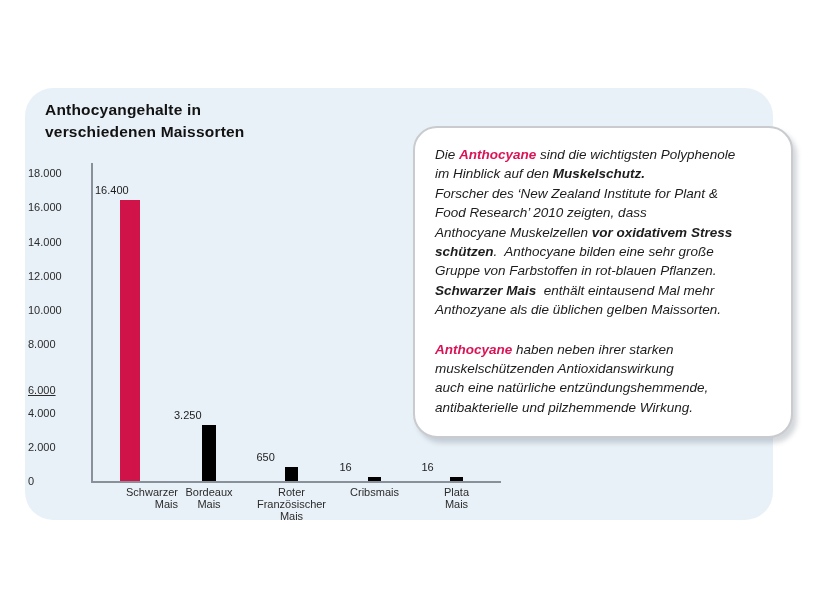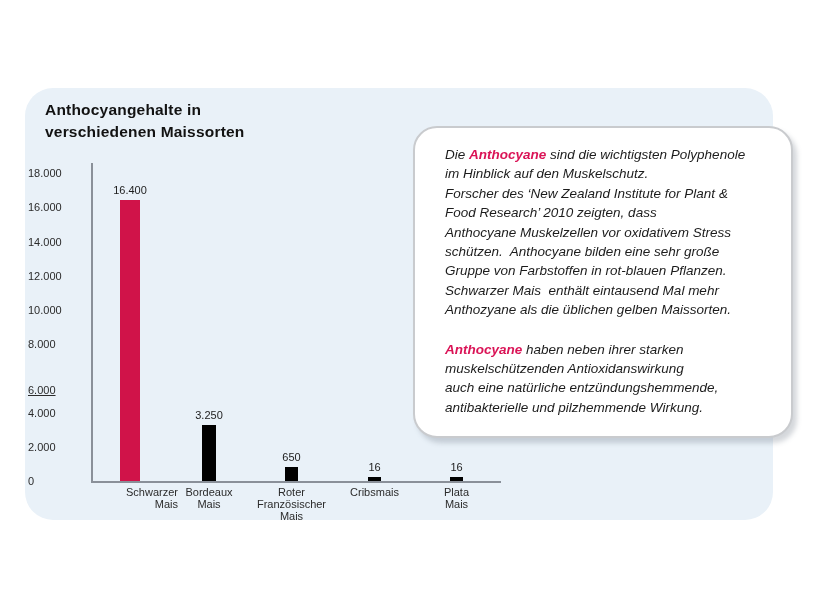--- a/index.html
+++ b/index.html
@@ -20,40 +20,40 @@
   }
   .chart { position: absolute; left: 0; top: 0; width: 820px; height: 600px; }
   .yaxis { position: absolute; left: 91px; top: 155px; width: 2px; height: 320px; background: #8A9099; }
   .xaxis { position: absolute; left: 91px; top: 473px; width: 410px; height: 2px; background: #8A9099; }
   .ytick {
     position: absolute; left: 28px; width: 54px; text-align: left;
     font-size: 11px; color: #2b2b2b;
   }
   .bar { position: absolute; }
   .vlabel {
-    position: absolute; width: 70px; text-align: center;
+    position: absolute; width: 70px; 
     font-size: 11px; color: #1d1d1d;
   }
   .clabel {
     position: absolute; width: 96px; top: 478px; text-align: center;
     font-size: 11px; line-height: 12px; color: #2b2b2b; white-space: pre-line;
   }
   .infobox {
     position: absolute; left: 413px; top: 118px; width: 380px; height: 312px;
     box-sizing: border-box; background: #ffffff;
     border: 2px solid #C9CBCE; border-radius: 24px;
-    padding: 17px 14px 0 30px;
+    padding: 17px 14px 0 20px;
     box-shadow: 4px 5px 5px rgba(100,110,125,0.28);
   }
   .infobox p {
     margin: 0 0 20px 0; font-style: italic; font-size: 13.5px;
     line-height: 19.4px; color: #1c1c1c; white-space: pre-wrap;
   }
   .seg-n { font-weight: normal; }
-  .seg-b { font-weight: normal; text-align: right; }
+  .seg-b { font-weight: bold; text-align: right; }
   .seg-r { font-weight: bold; color: #DA1356; }
 </style>
 </head>
 <body>
 
 <div class="stage">
   <div class="panel"></div>
   <div class="chart-title">Anthocyangehalte in
 verschiedenen Maissorten</div>
   <div class="chart">

